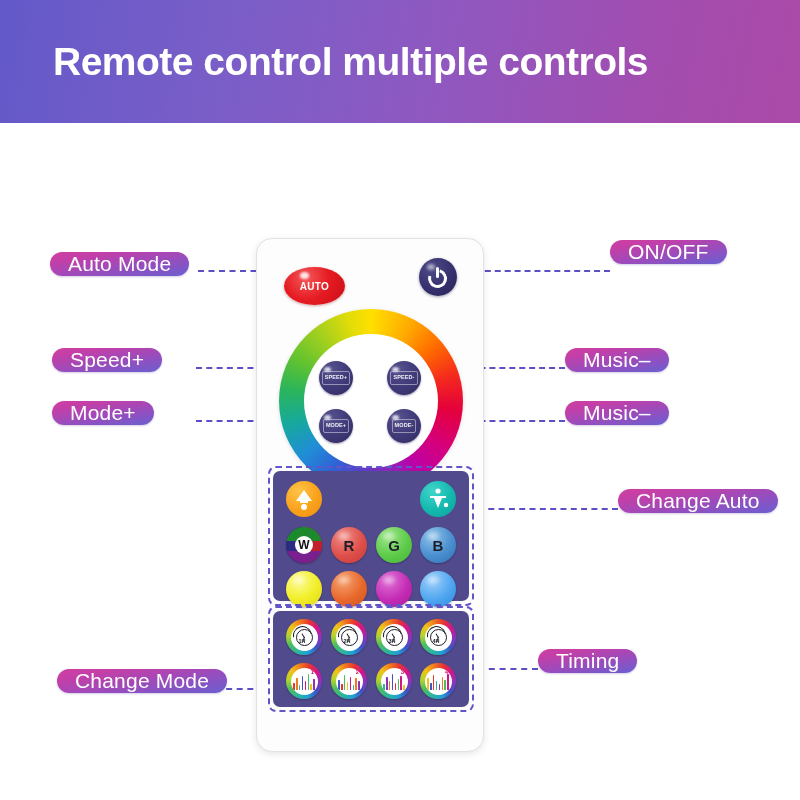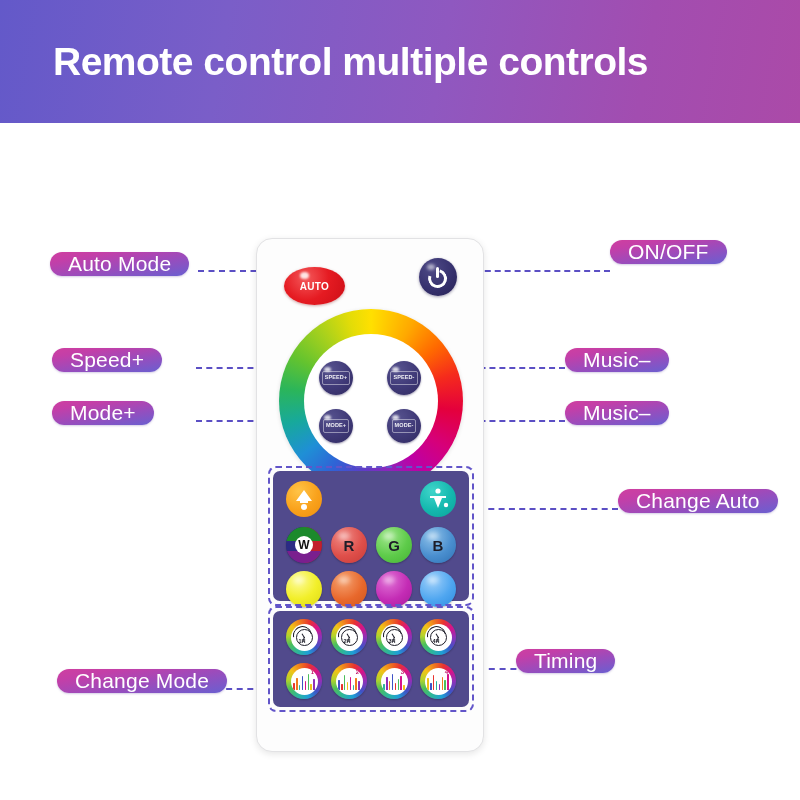--- a/index.html
+++ b/index.html
@@ -332,21 +332,21 @@
 </div>
 <div class="pill" style="left:565px; top:348px;">
   <span>Music–</span>
 </div>
 <div class="pill" style="left:565px; top:401px;">
   <span>Music–</span>
 </div>
 <div class="pill" style="left:618px; top:489px;">
   <span>Change Auto</span>
 </div>
-<div class="pill" style="left:516px; top:649px;">
+<div class="pill" style="left:538px; top:649px;">
   <span>Timing</span>
 </div>
 
 <div id="remote">
 
   <div class="auto-btn">
     <div class="gloss"></div>
     <span class="lbl">AUTO</span>
   </div>
 

